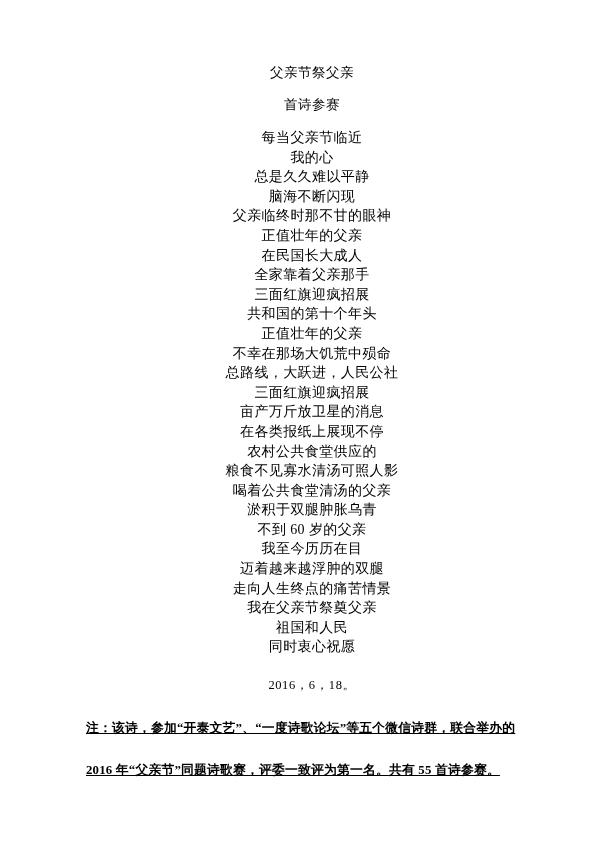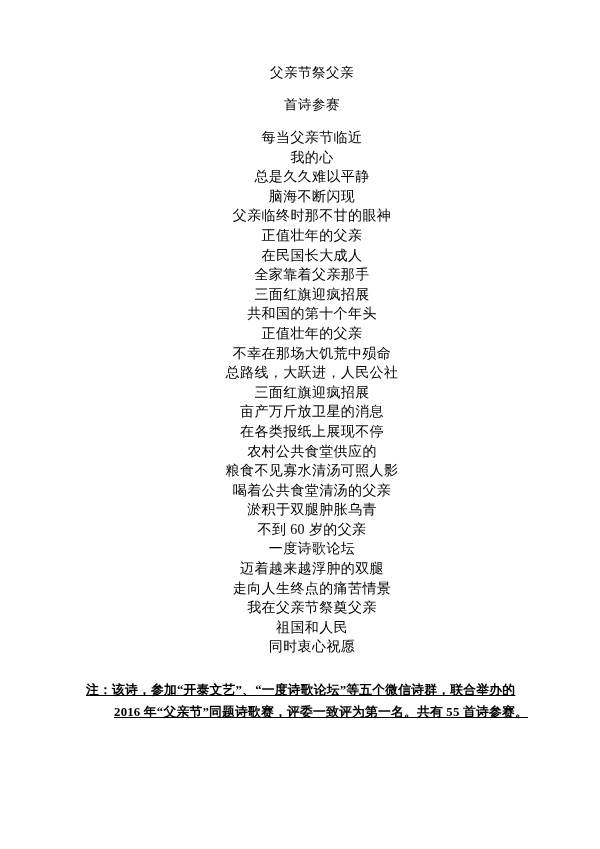--- a/index.html
+++ b/index.html
@@ -62,21 +62,22 @@
     text-align: justify;
     padding: 0 14px 0 32px;
     text-decoration: underline;
   }
   .note-block .note-indent {
     display: block;
     text-indent: 0;
   }
   .note-block .note-second {
     display: block;
-    text-align: center;
+    text-align: left;
+    margin-top: 20px;
   }
 </style>
 </head>
 <body>
 
 <div class="page">
 
   <div class="doc-title">父亲节祭父亲</div>
 
   <div class="doc-author">首诗参赛</div>
@@ -96,27 +97,28 @@
     <div class="poem-line">不幸在那场大饥荒中殒命</div>
     <div class="poem-line">总路线，大跃进，人民公社</div>
     <div class="poem-line">三面红旗迎疯招展</div>
     <div class="poem-line">亩产万斤放卫星的消息</div>
     <div class="poem-line">在各类报纸上展现不停</div>
     <div class="poem-line">农村公共食堂供应的</div>
     <div class="poem-line">粮食不见寡水清汤可照人影</div>
     <div class="poem-line">喝着公共食堂清汤的父亲</div>
     <div class="poem-line">淤积于双腿肿胀乌青</div>
     <div class="poem-line">不到 60 岁的父亲</div>
-    <div class="poem-line">一度诗歌论坛</div>
+    <div class="poem-line">我至今历历在目</div>
     <div class="poem-line">迈着越来越浮肿的双腿</div>
     <div class="poem-line">走向人生终点的痛苦情景</div>
     <div class="poem-line">我在父亲节祭奠父亲</div>
     <div class="poem-line">祖国和人民</div>
     <div class="poem-line">同时衷心祝愿</div>
   </div>
 
+  <div class="date-line">2016，6，18。</div>
 
   <div class="note-block">
     <span class="note-indent">注：该诗，参加“开泰文艺”、“一度诗歌论坛”等五个微信诗群，联合举办的</span>
     <span class="note-second">2016 年“父亲节”同题诗歌赛，评委一致评为第一名。共有 55 首诗参赛。</span>
   </div>
 
 </div>
 
 </body></html>

